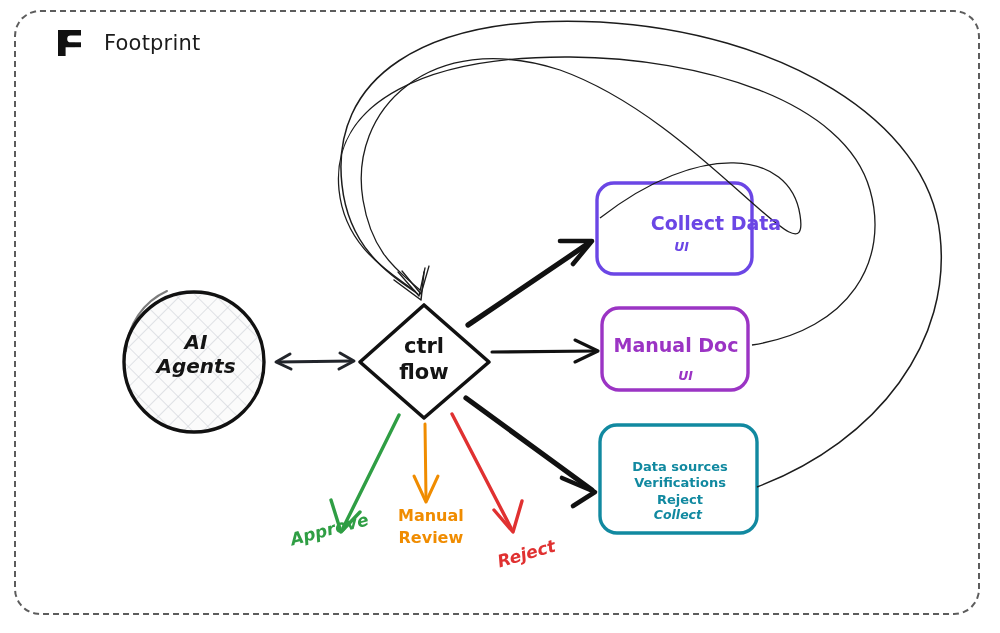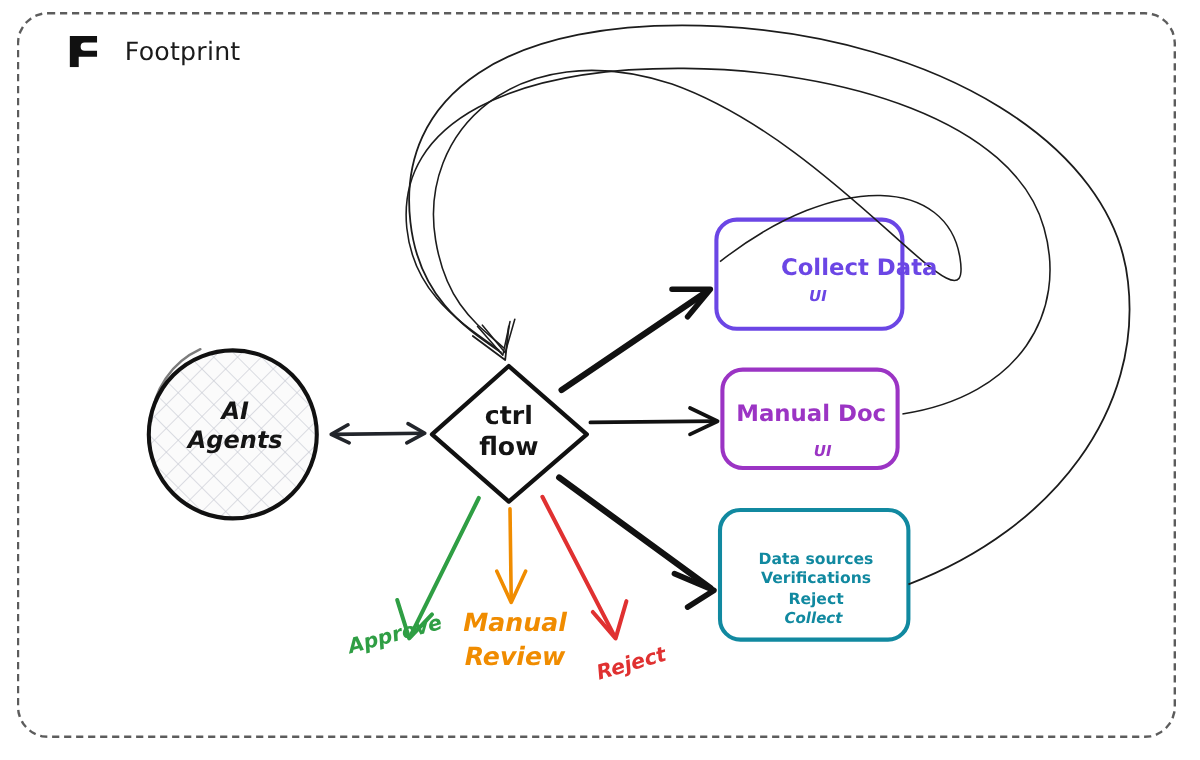--- a/index.html
+++ b/index.html
@@ -118,25 +118,24 @@
   
   .out-label { position: absolute; pointer-events: none; white-space: nowrap; }
   .o-approve {
     left: 288px; top: 530px;
     font-size: 17px; color: #2f9e44;
     transform: rotate(-15deg);
     transform-origin: left top;
     font-style: italic;
   }
   .o-manual {
-    left: 386px; top: 505px;
-    font-size: 21px; color: #f08c00;
+    left: 398px; top: 505px;
+    font-size: 16px; color: #f08c00;
     text-align: center;
     line-height: 1.35;
-    font-style: italic;
   }
   .o-reject {
     left: 495px; top: 552px;
     font-size: 17px; color: #e03131;
     transform: rotate(-16deg);
     transform-origin: left top;
     font-style: italic;
   }
 </style>
 </head>

